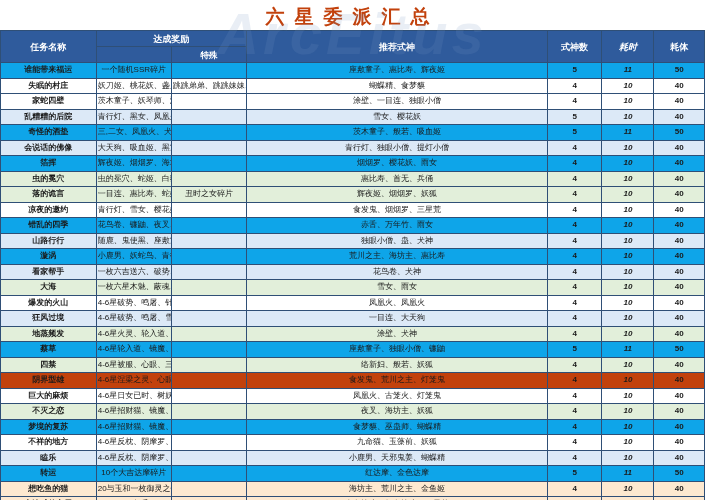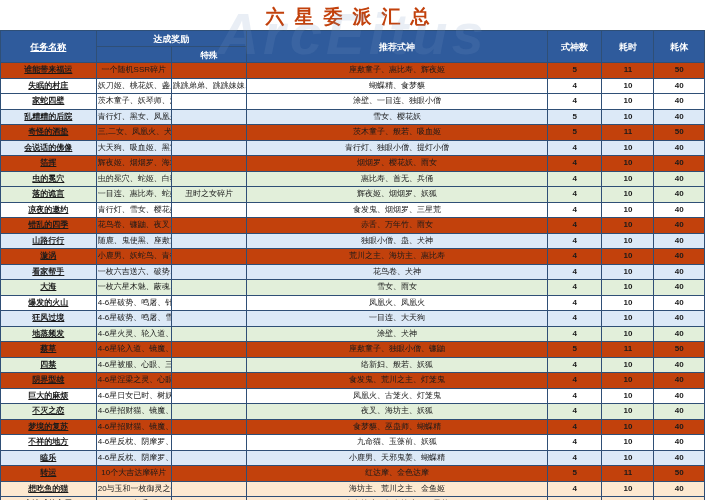--- a/index.html
+++ b/index.html
@@ -48,33 +48,33 @@
     background: #2f5b9c;
     color: #ffffff;
     font-weight: bold;
     font-size: 9px;
     height: 16px;
   }
   thead th.sub {
     background: #2f5b9c;
     font-size: 8.5px;
   }
-  .col-name   { width: 70px; text-decoration: underline; }
+  .col-name   { width: 70px; }
   .col-reward { width: 110px; }
   .col-special{ width: 160px; margin-left: 40px; }
   .col-rec    { width: 220px; }
   .col-num    { width: 40px; }
-  .col-time   { width: 38px; }
+  .col-time   { width: 38px; font-style: italic; }
   .col-cost   { width: 37px; }
 
   tbody td.name { font-weight: bold; }
   tbody td.num, tbody td.time, tbody td.cost { font-weight: bold; }
 
   
-  .r-y  { background: #c2410c; }
+  .r-y  { background: #0ea5e9; }
   .r-w  { background: #ffffff; }
   .r-b  { background: #dce9f7; }
   .r-g  { background: #e2efda; }
   .r-o  { background: #fde9d0; }
   .r-p  { background: #c2410c; }
 
   .watermark {
     position: absolute;
     left: 0; top: 0;
     width: 705px; height: 500px;

